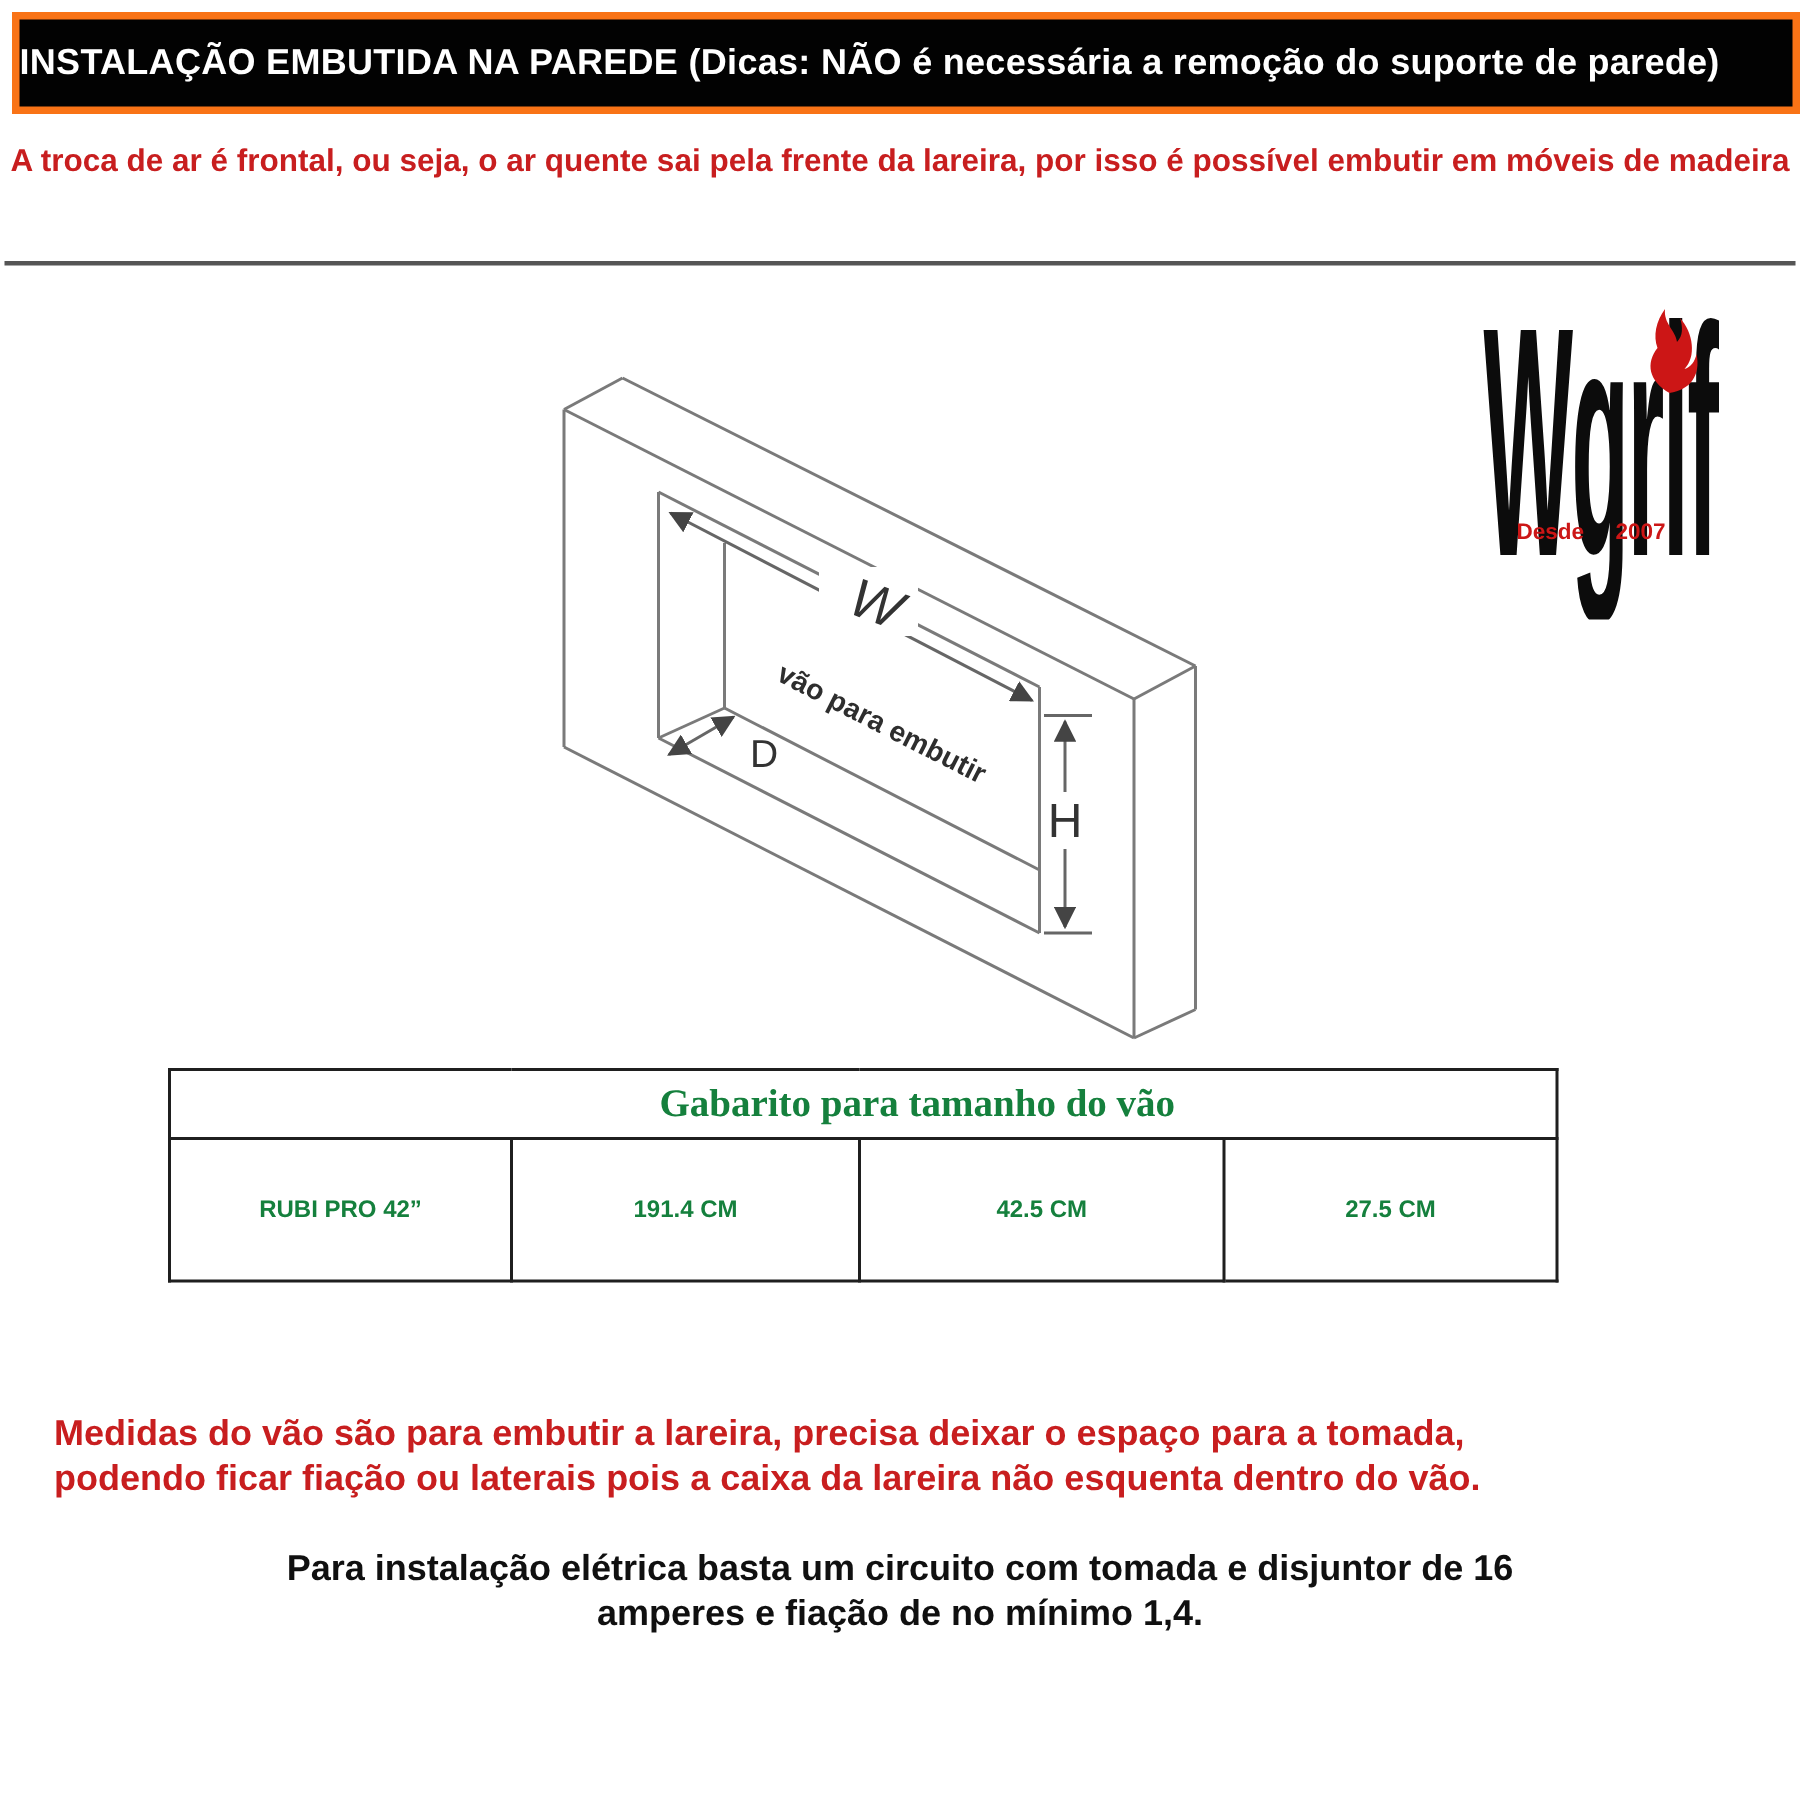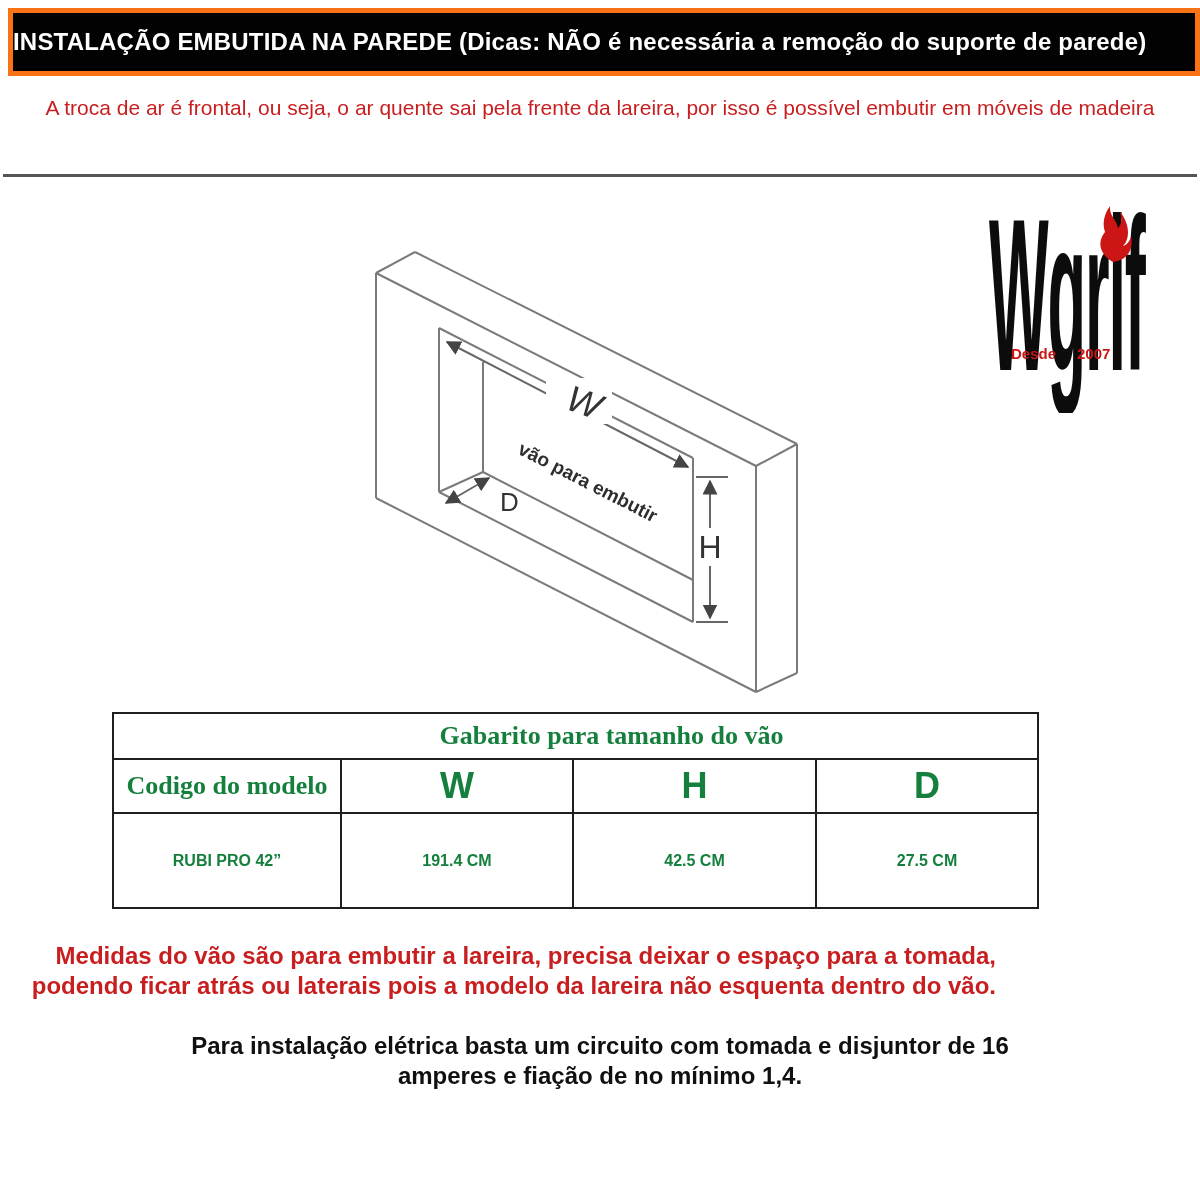--- a/index.html
+++ b/index.html
@@ -12,21 +12,21 @@
     position:absolute;left:8px;top:8px;width:1182px;height:58px;
     background:#020202;border:5px solid #f97316;
     display:flex;align-items:center;
   }
   .banner-title{
     color:#ffffff;font-weight:bold;font-size:24px;letter-spacing:.2px;white-space:nowrap;
   }
   
   .intro{
     position:absolute;left:0;top:94px;width:1200px;text-align:center;
-    color:#c81e1f;font-weight:normal;font-size:21px;line-height:28px;
+    color:#c81e1f;font-weight:bold;font-size:21px;line-height:28px;
   }
   
   .divider{
     position:absolute;left:3px;top:174px;width:1194px;height:3px;background:#555555;
   }
   
   .diagram-wrap{position:absolute;left:330px;top:225px;width:510px;height:490px;}
   .logo-wrap{position:absolute;left:985px;top:198px;width:190px;height:215px;}
   svg text{font-family:"Liberation Sans", sans-serif;}
   
@@ -46,22 +46,22 @@
     height:52px;font-family:"Liberation Serif", serif;font-weight:bold;font-size:26px;
   }
   .t-dim-h{height:52px;font-weight:bold;font-size:36px;}
   .t-data{height:93px;font-weight:bold;font-size:16px;}
   .col-model{width:228px;}
   .col-w{width:232px;}
   .col-h{width:243px;}
   .col-d{width:222px;}
   
   .note-red{
-    position:absolute;left:0;top:941px;width:996px;text-align:right;
-    color:#c81e1f;font-weight:bold;font-size:24px;line-height:30px;
+    position:absolute;left:0;top:941px;width:996px;text-align:left;
+    color:#c81e1f;font-weight:bold;font-size:24px;line-height:30px;padding-left:36px;
   }
   .note-black{
     position:absolute;left:0;top:1031px;width:1200px;text-align:center;
     color:#101010;font-weight:bold;font-size:24px;line-height:30px;
   }
 </style>
 </head>
 <body>
 
 <div class="banner">
@@ -141,35 +141,29 @@
     <col class="col-model">
       <col class="col-w">
       <col class="col-h">
       <col class="col-d">
   </colgroup>
   <tbody>
     <tr>
       <td class="t-title" colspan="4">Gabarito para tamanho do vão</td>
     </tr>
     <tr>
-      <td class="t-model-h">Codigo do modelo</td>
-      <td class="t-dim-h">W</td>
-      <td class="t-dim-h">H</td>
-      <td class="t-dim-h">D</td>
-    </tr>
-    <tr>
       <td class="t-data">RUBI PRO 42”</td>
       <td class="t-data">191.4 CM</td>
       <td class="t-data">42.5 CM</td>
       <td class="t-data">27.5 CM</td>
     </tr>
   </tbody>
 </table>
 
 <div class="note-red">
   <div>Medidas do vão são para embutir a lareira, precisa deixar o espaço para a tomada,</div>
-  <div>podendo ficar atrás ou laterais pois a modelo da lareira não esquenta dentro do vão.</div>
+  <div>podendo ficar fiação ou laterais pois a caixa da lareira não esquenta dentro do vão.</div>
 </div>
 
 <div class="note-black">
   <div>Para instalação elétrica basta um circuito com tomada e disjuntor de 16</div>
   <div>amperes e fiação de no mínimo 1,4.</div>
 </div>
 
 </body></html>

